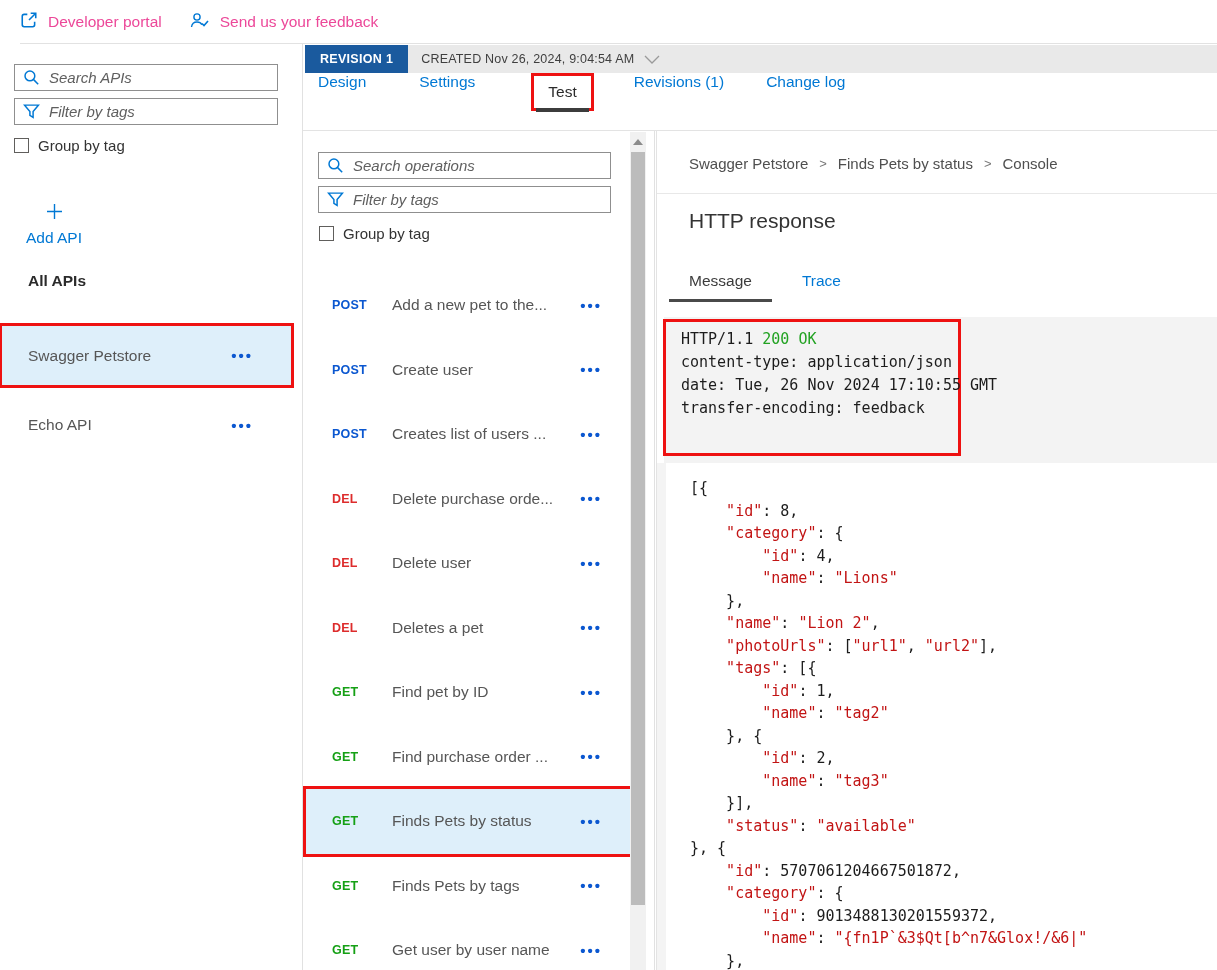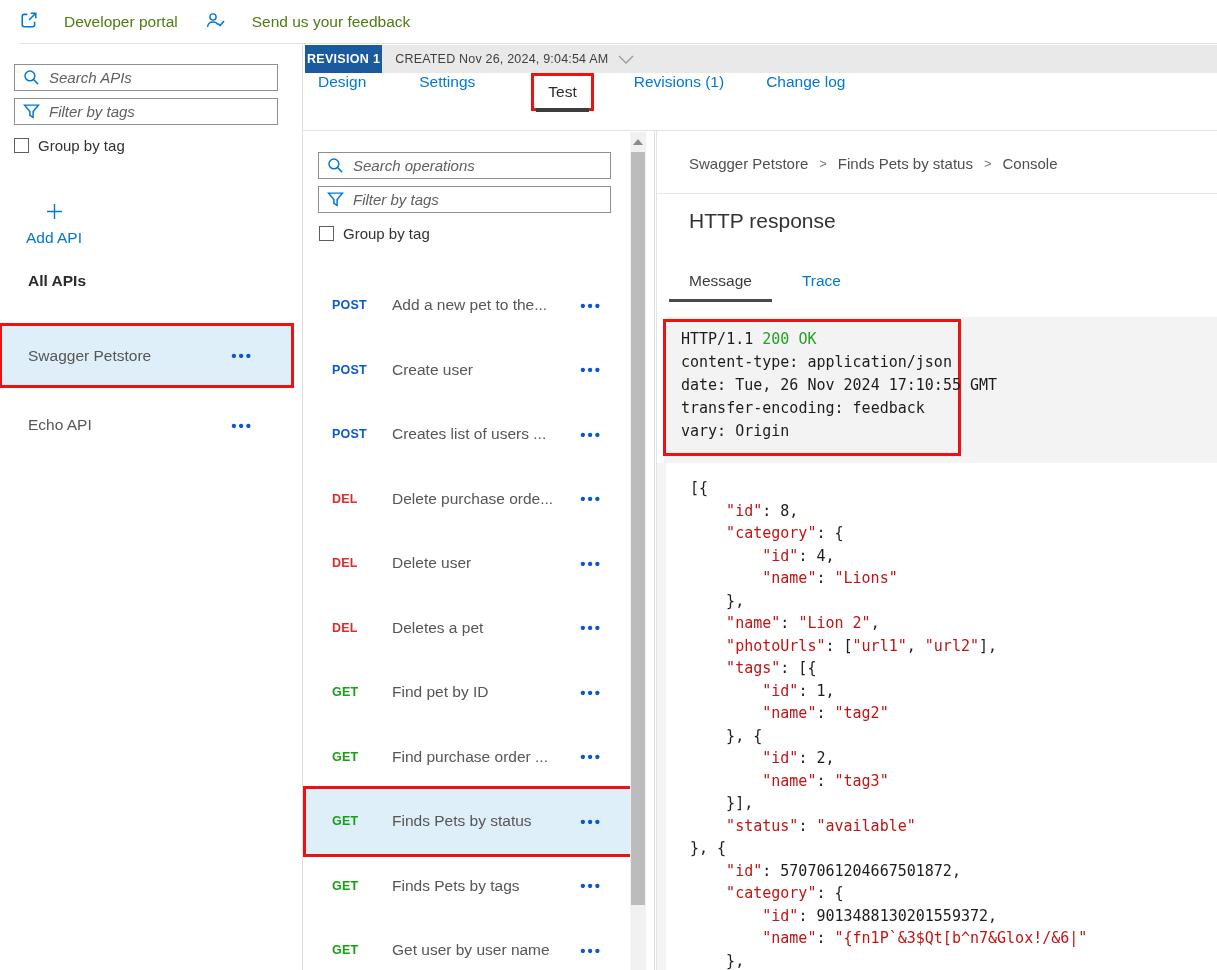--- a/index.html
+++ b/index.html
@@ -2,21 +2,21 @@
 <html><head>
 <meta charset="utf-8">
 <style>
   html,body { margin:0; padding:0; background:#fff; }
   body { width:1217px; height:970px; position:relative; overflow:hidden;
          font-family:"Liberation Sans", sans-serif; color:#333; }
 
   
   .topbar { position:absolute; left:0; top:0; width:100%; height:43px;
             display:flex; align-items:center; gap:28px; padding-left:20px; box-sizing:border-box; }
-  .top-link { display:flex; align-items:center; gap:26px; font-size:15.5px; color:#4d7c0f; cursor:pointer; }
+  .top-link { display:flex; align-items:center; gap:10px; font-size:15.5px; color:#ec4899; cursor:pointer; }
   .topbar-divider { position:absolute; left:20px; right:0; top:43px; height:1px; background:#e2e2e2; }
 
   
   .sidebar { position:absolute; left:0; top:44px; width:303px; bottom:0;
              border-right:1px solid #e1e1e1; box-sizing:border-box; }
   .input-wrap { position:absolute; left:14px; width:264px; height:27px; }
   .input-wrap svg { position:absolute; left:9px; top:5px; }
   .input-wrap input { width:100%; height:100%; box-sizing:border-box; border:1px solid #8f8f8f;
                       padding:0 6px 0 34px; font-family:"Liberation Sans", sans-serif;
                       font-size:15px; color:#333; outline:none; }
@@ -32,21 +32,21 @@
   .api-list { position:absolute; left:2px; top:282px; right:11px; }
   .api-item { height:30px; display:flex; align-items:center; justify-content:space-between;
               padding:0 38px 0 26px; font-size:15.5px; color:#565656; cursor:pointer; }
   .api-item.selected { height:59px; background:#deeffa; outline:3px solid #ee1111; margin-bottom:25px; }
   .dots { color:#0b57d0; font-size:15px; font-weight:bold; letter-spacing:2px; line-height:1; }
 
   
   .revision-strip { position:absolute; left:305px; top:45px; right:0; height:28px;
                     background:#e9e9e9; display:flex; align-items:center; }
   .revision-badge { background:#1a5a9e; color:#fff; font-weight:bold; font-size:12.5px;
-                    height:100%; display:flex; align-items:center; padding:0 2px; letter-spacing:.3px; }
+                    height:100%; display:flex; align-items:center; padding:0 15px; letter-spacing:.3px; }
   .revision-created { margin-left:13px; font-size:12.5px; color:#3f3f3f; letter-spacing:.2px; }
   .revision-chevron { margin-left:10px; }
 
   
   .tabs-row { position:absolute; left:303px; top:73px; right:0; height:58px;
               border-bottom:1px solid #e3e3e3; box-sizing:border-box;
               display:flex; align-items:flex-start; padding-left:15px; font-size:15.5px; }
   .tab { color:#0078d4; cursor:pointer; position:relative; }
   .tab:nth-child(1) { margin-right:53px; }
   .tab:nth-child(2) { margin-right:56px; }
@@ -284,21 +284,20 @@
       <div class="rtab">Trace</div>
     </div>
 
   <div class="headers-block">
     <div class="headers-box code">
       <div>
           <div class="cl"><span class="t-p">HTTP/1.1 </span><span class="t-g">200 OK</span></div>
           <div class="cl"><span class="t-p">content-type: application/json</span></div>
           <div class="cl"><span class="t-p">date: Tue, 26 Nov 2024 17:10:55 GMT</span></div>
           <div class="cl"><span class="t-p">transfer-encoding: feedback</span></div>
-          <div class="cl"><span class="t-p">vary: Origin</span></div>
         </div>
     </div>
   </div>
 
   <div class="body-gutter"></div>
   <div class="response-body code">
       <div class="cl"><span class="t-p">[{</span></div>
       <div class="cl"><span class="t-r">    "id"</span><span class="t-p">: 8,</span></div>
       <div class="cl"><span class="t-r">    "category"</span><span class="t-p">: {</span></div>
       <div class="cl"><span class="t-r">        "id"</span><span class="t-p">: 4,</span></div>

